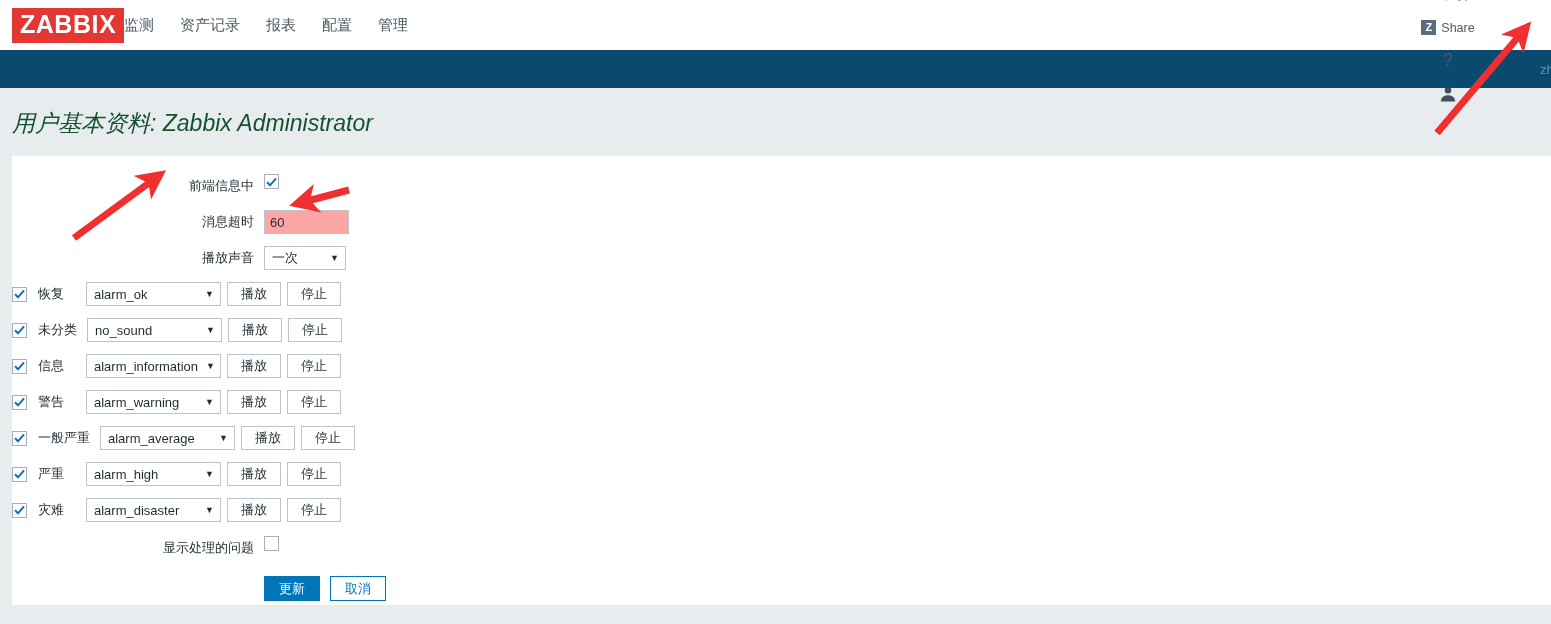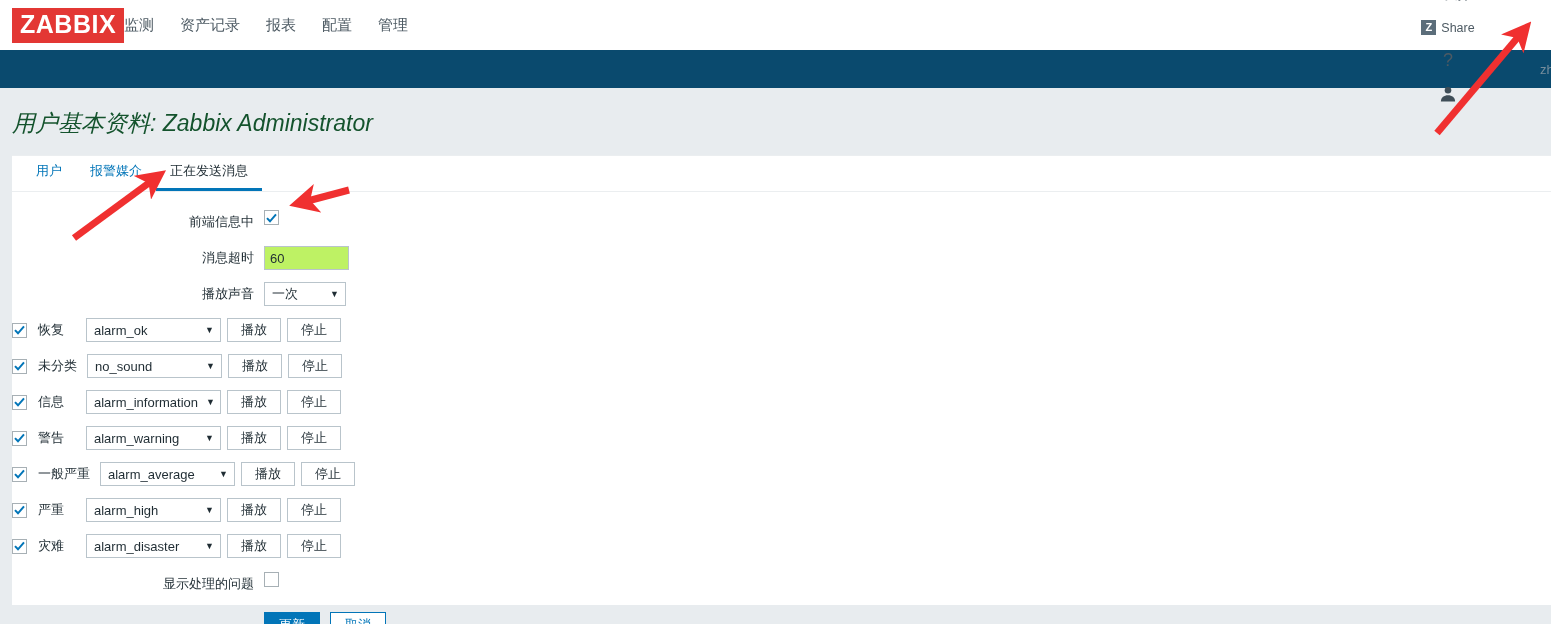--- a/index.html
+++ b/index.html
@@ -180,21 +180,21 @@
   .cb.unchecked svg { visibility: hidden; }
 
   .txtinput {
     width: 85px; height: 24px;
     border: 1px solid #b9c4cb;
     padding: 0 5px;
     font-size: 13px;
     font-family: "Liberation Sans", sans-serif;
     color: #1f2c33;
     outline: none;
-    background: #bef264;
+    background: #fca5a5;
   }
 
   .sel {
     height: 24px;
     border: 1px solid #b9c4cb;
     background: #fff;
     display: inline-flex;
     align-items: center;
     padding: 0 6px 0 7px;
     font-size: 13px;
@@ -327,25 +327,20 @@
   <div class="bluebar">
     <span class="user-name">zha</span>
   </div>
 
   <div class="title-wrap">
     <h1 class="page-title">用户基本资料: Zabbix Administrator</h1>
   </div>
 
   <div class="panel">
 
-    <div class="tabs">
-      <a class="tab" href="#">用户</a>
-      <a class="tab" href="#">报警媒介</a>
-      <a class="tab active" href="#">正在发送消息</a>
-    </div>
 
     <div class="form">
 
       <div class="frow">
         <div class="flabel">前端信息中</div>
         <div class="fctl">
           <span class="cb">
             <svg width="11" height="10" viewBox="0 0 11 10">
                 <path d="M1 5.1 L4 8.3 L10 1.4" fill="none" stroke="#0275b8" stroke-width="2"></path>
               </svg>

